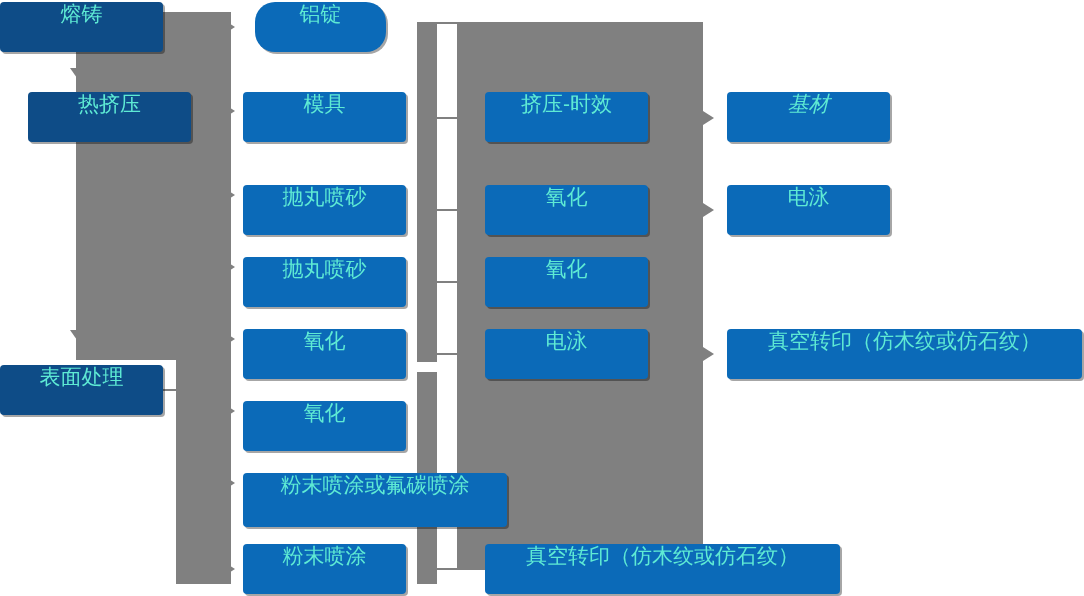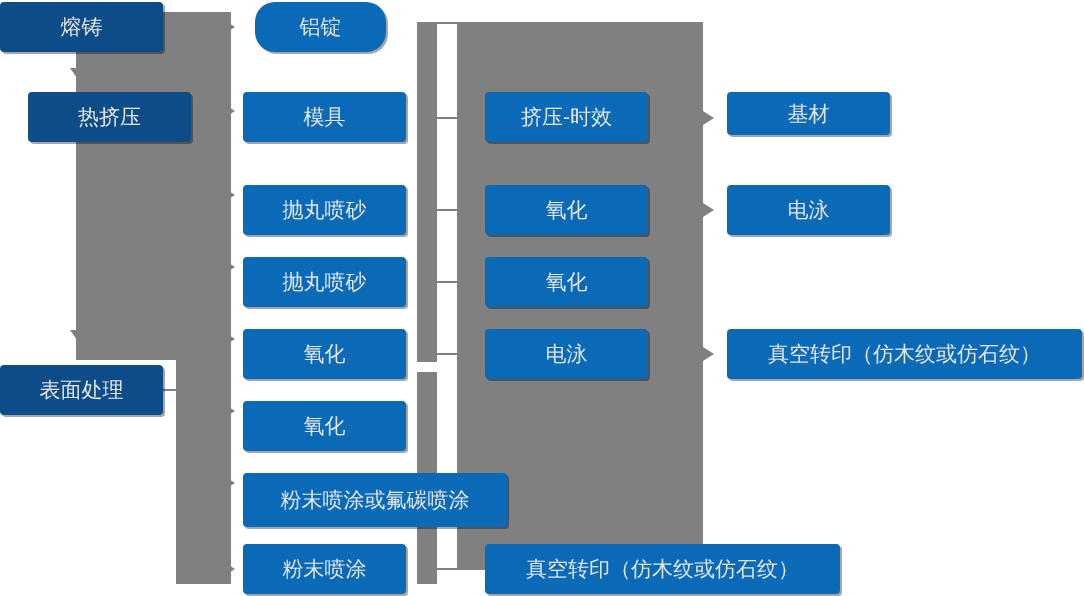--- a/index.html
+++ b/index.html
@@ -38,23 +38,22 @@
     border-left:7px solid transparent;
     border-right:7px solid transparent;
     border-top:10px solid #808080;
   }
 
   
   .node{
     position:absolute;
     box-sizing:border-box;
     display:flex;
-    align-items:center;
     justify-content:center;
-    color:#e5e5e5;
+    color:#5eead4;
     border-radius:4px;
     line-height:1.1;
     white-space:nowrap;
     box-shadow:2px 2px 0 rgba(0,0,0,0.35);
   }
   .node.dark{ background:#0E4C87; }
   .node.light{ background:#0B6AB8; }
   .node .txt{ pointer-events:none; }
   .fs21{ font-size:21px; }
 </style>
@@ -154,21 +153,21 @@
   </div>
 
   <div class="node light fs21" style="left:485px;top:329px;width:163px;height:50px;">
     <span class="txt">电泳</span>
   </div>
 
   <div class="node light fs21" style="left:485px;top:544px;width:355px;height:50px;">
     <span class="txt">真空转印（仿木纹或仿石纹）</span>
   </div>
 
-  <div class="node light fs21" style="left:727px;top:92px;width:163px;height:43px;">
+  <div class="node light fs21" style="left:727px;top:92px;width:163px;height:50px;font-style:italic;">
     <span class="txt">基材</span>
   </div>
 
   <div class="node light fs21" style="left:727px;top:185px;width:163px;height:50px;">
     <span class="txt">电泳</span>
   </div>
 
   <div class="node light fs21" style="left:727px;top:329px;width:355px;height:50px;">
     <span class="txt">真空转印（仿木纹或仿石纹）</span>
   </div>

